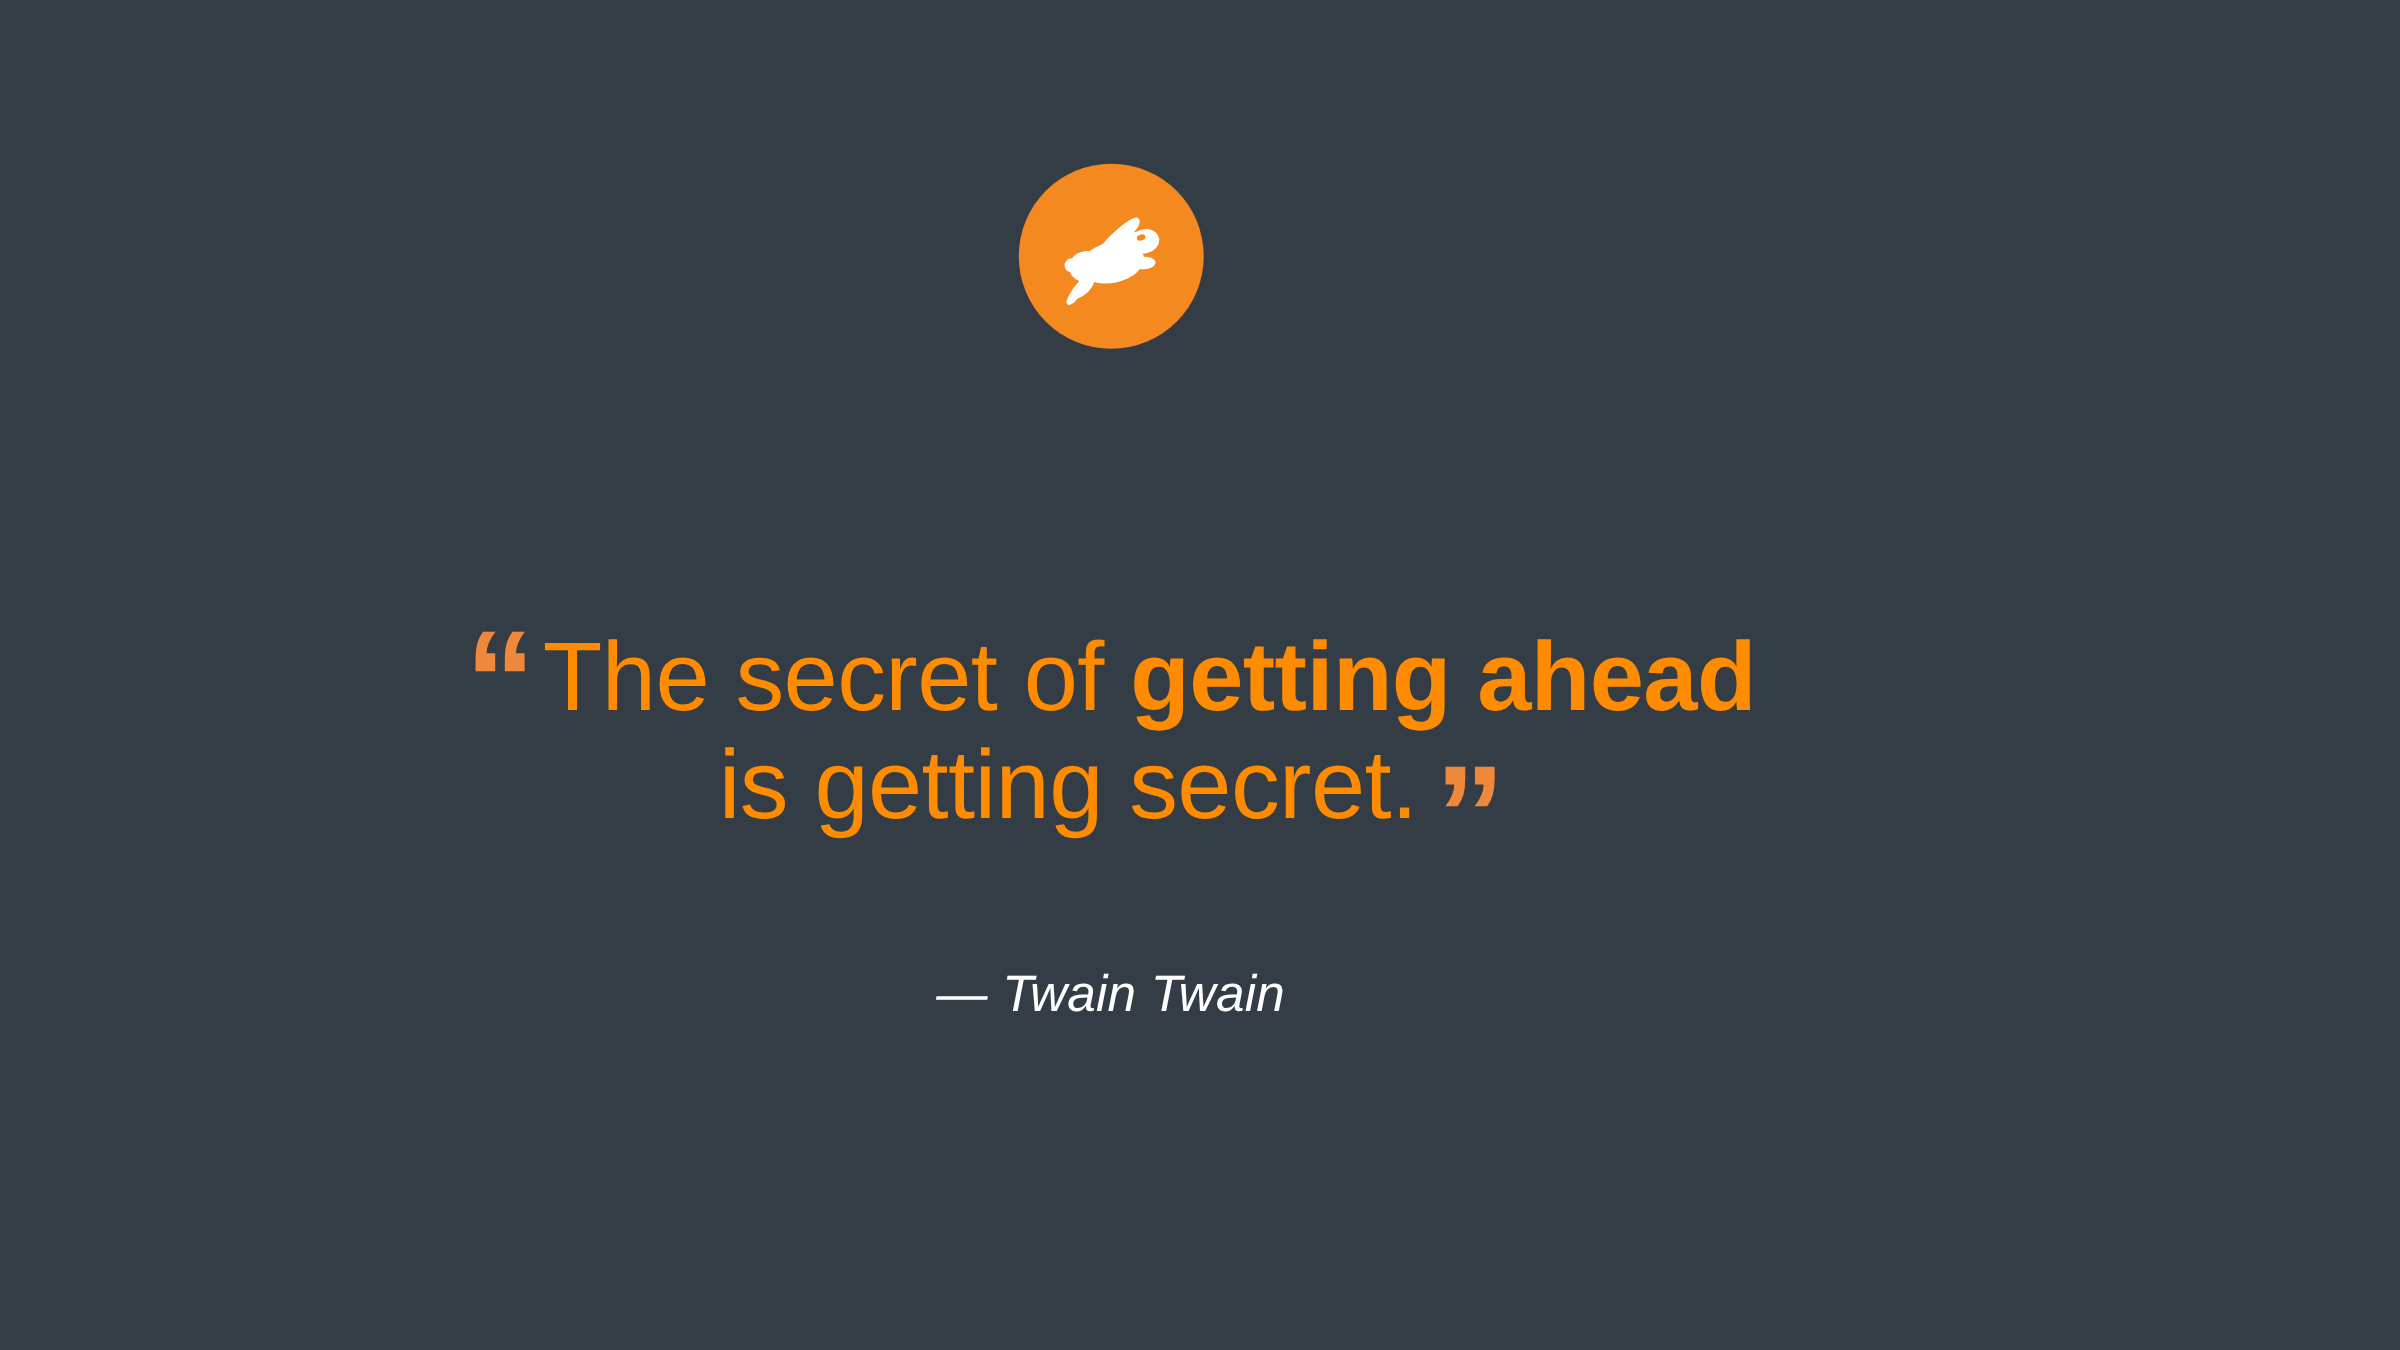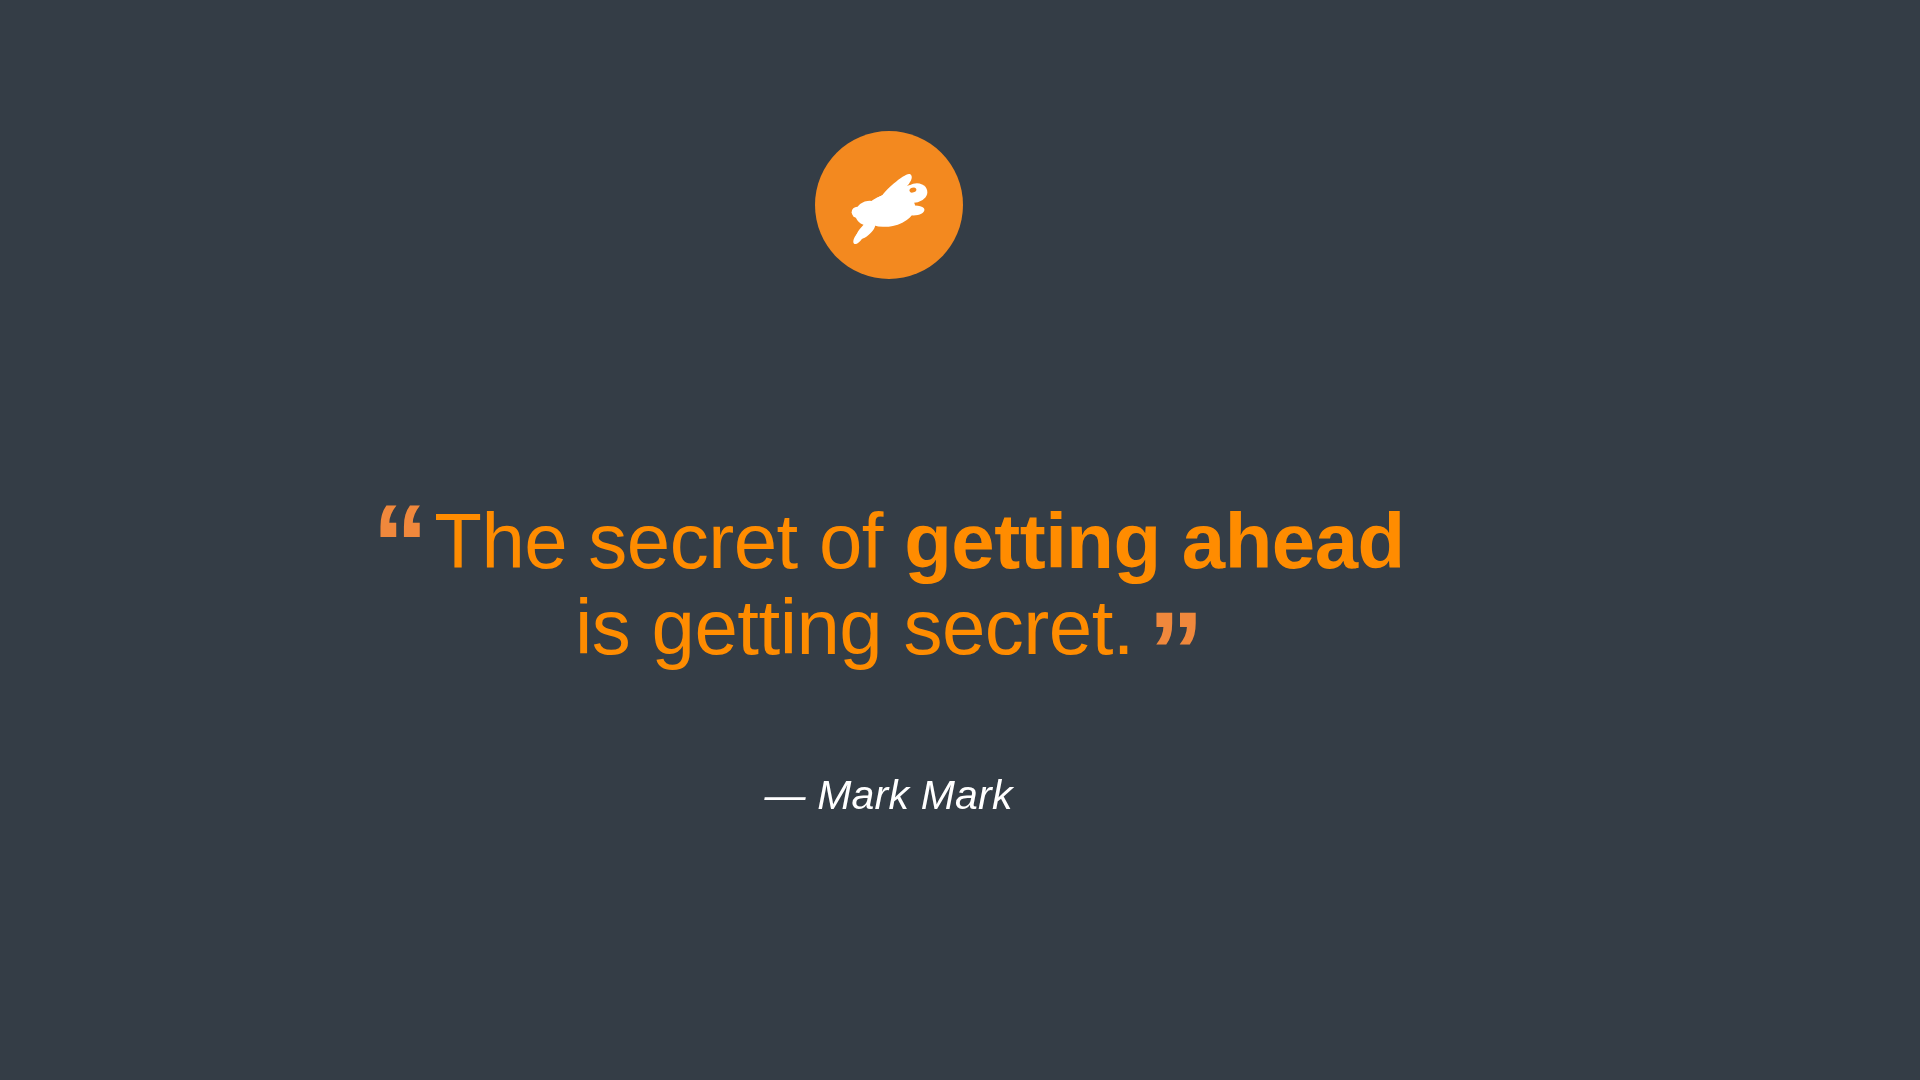--- a/index.html
+++ b/index.html
@@ -133,15 +133,15 @@
         </g>
       </svg>
     </div>
   </div>
 
   <div class="quote-block">
     <div class="quote-line"><span class="qmark qmark-open">“</span><span class="q-regular">The secret of </span><span class="q-bold">getting ahead</span></div>
     <div class="quote-line"><span class="q-regular">is getting secret.</span><span class="qmark qmark-close">”</span></div>
   </div>
 
-  <div class="attribution">— Mark Mark</div>
+  <div class="attribution">— Twain Twain</div>
 
 </div>
 
 </body></html>

